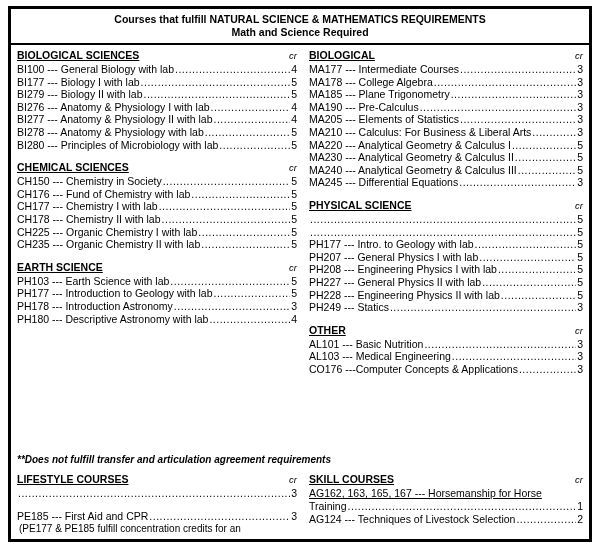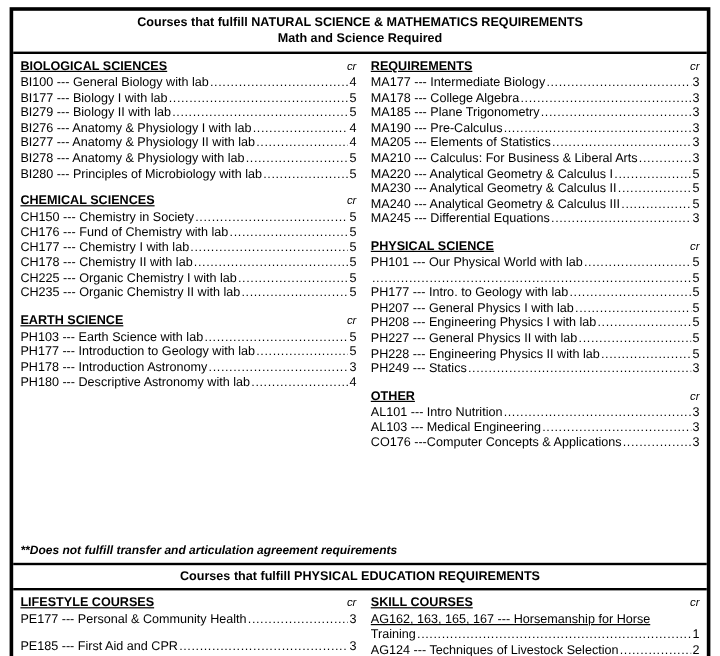--- a/index.html
+++ b/index.html
@@ -258,26 +258,26 @@
             <span class="cred">4</span>
           </div>
         </div>
 
       </div>
 
       <div class="col right">
 
         <div class="group">
           <div class="group-head">
-            <span class="group-title">REQUIREMENTS</span>
-            <span class="group-spacer"></span>
-            <span class="group-cr">cr</span>
-          </div>
-          <div class="course">
-            <span class="name">MA177 --- Intermediate Biology</span>
+            <span class="group-title">BIOLOGICAL</span>
+            <span class="group-spacer"></span>
+            <span class="group-cr">cr</span>
+          </div>
+          <div class="course">
+            <span class="name">MA177 --- Intermediate Courses</span>
             <span class="leader">.................................................................................</span>
             <span class="cred">3</span>
           </div>
           <div class="course">
             <span class="name">MA178 --- College Algebra</span>
             <span class="leader">.................................................................................</span>
             <span class="cred">3</span>
           </div>
           <div class="course">
             <span class="name">MA185 --- Plane Trigonometry</span>
@@ -321,21 +321,20 @@
           </div>
         </div>
 
         <div class="group">
           <div class="group-head">
             <span class="group-title">PHYSICAL SCIENCE</span>
             <span class="group-spacer"></span>
             <span class="group-cr">cr</span>
           </div>
           <div class="course">
-            <span class="name">PH101 --- Our Physical World with lab</span>
             <span class="leader">.................................................................................</span>
             <span class="cred">5</span>
           </div>
           <div class="course">
             <span class="leader">.................................................................................</span>
             <span class="cred">5</span>
           </div>
           <div class="course">
             <span class="name">PH177 --- Intro. to Geology with lab</span>
             <span class="leader">.................................................................................</span>
@@ -368,21 +367,21 @@
           </div>
         </div>
 
         <div class="group">
           <div class="group-head">
             <span class="group-title">OTHER</span>
             <span class="group-spacer"></span>
             <span class="group-cr">cr</span>
           </div>
           <div class="course">
-            <span class="name">AL101 --- Intro Nutrition</span>
+            <span class="name">AL101 --- Basic Nutrition</span>
             <span class="leader">.................................................................................</span>
             <span class="cred">3</span>
           </div>
           <div class="course">
             <span class="name">AL103 --- Medical Engineering</span>
             <span class="leader">.................................................................................</span>
             <span class="cred">3</span>
           </div>
           <div class="course">
             <span class="name">CO176 ---Computer Concepts &amp; Applications</span>
@@ -391,32 +390,30 @@
           </div>
         </div>
 
       </div>
     </div>
 
     <div class="spacer-block"></div>
 
     <div class="note">**Does not fulfill transfer and articulation agreement requirements</div>
 
-    <div class="banner-single">Courses that fulfill PHYSICAL EDUCATION REQUIREMENTS</div>
 
     <div class="cols">
 
       <div class="col left">
         <div class="group-head">
           <span class="group-title">LIFESTYLE COURSES</span>
           <span class="group-spacer"></span>
           <span class="group-cr">cr</span>
         </div>
         <div class="course">
-          <span class="name">PE177 --- Personal &amp; Community Health</span>
           <span class="leader">.................................................................................</span>
           <span class="cred">3</span>
         </div>
         <div class="pad-gap"></div>
         <div class="course">
           <span class="name">PE185 --- First Aid and CPR</span>
           <span class="leader">.................................................................................</span>
           <span class="cred">3</span>
         </div>
         <div class="pe-note">

